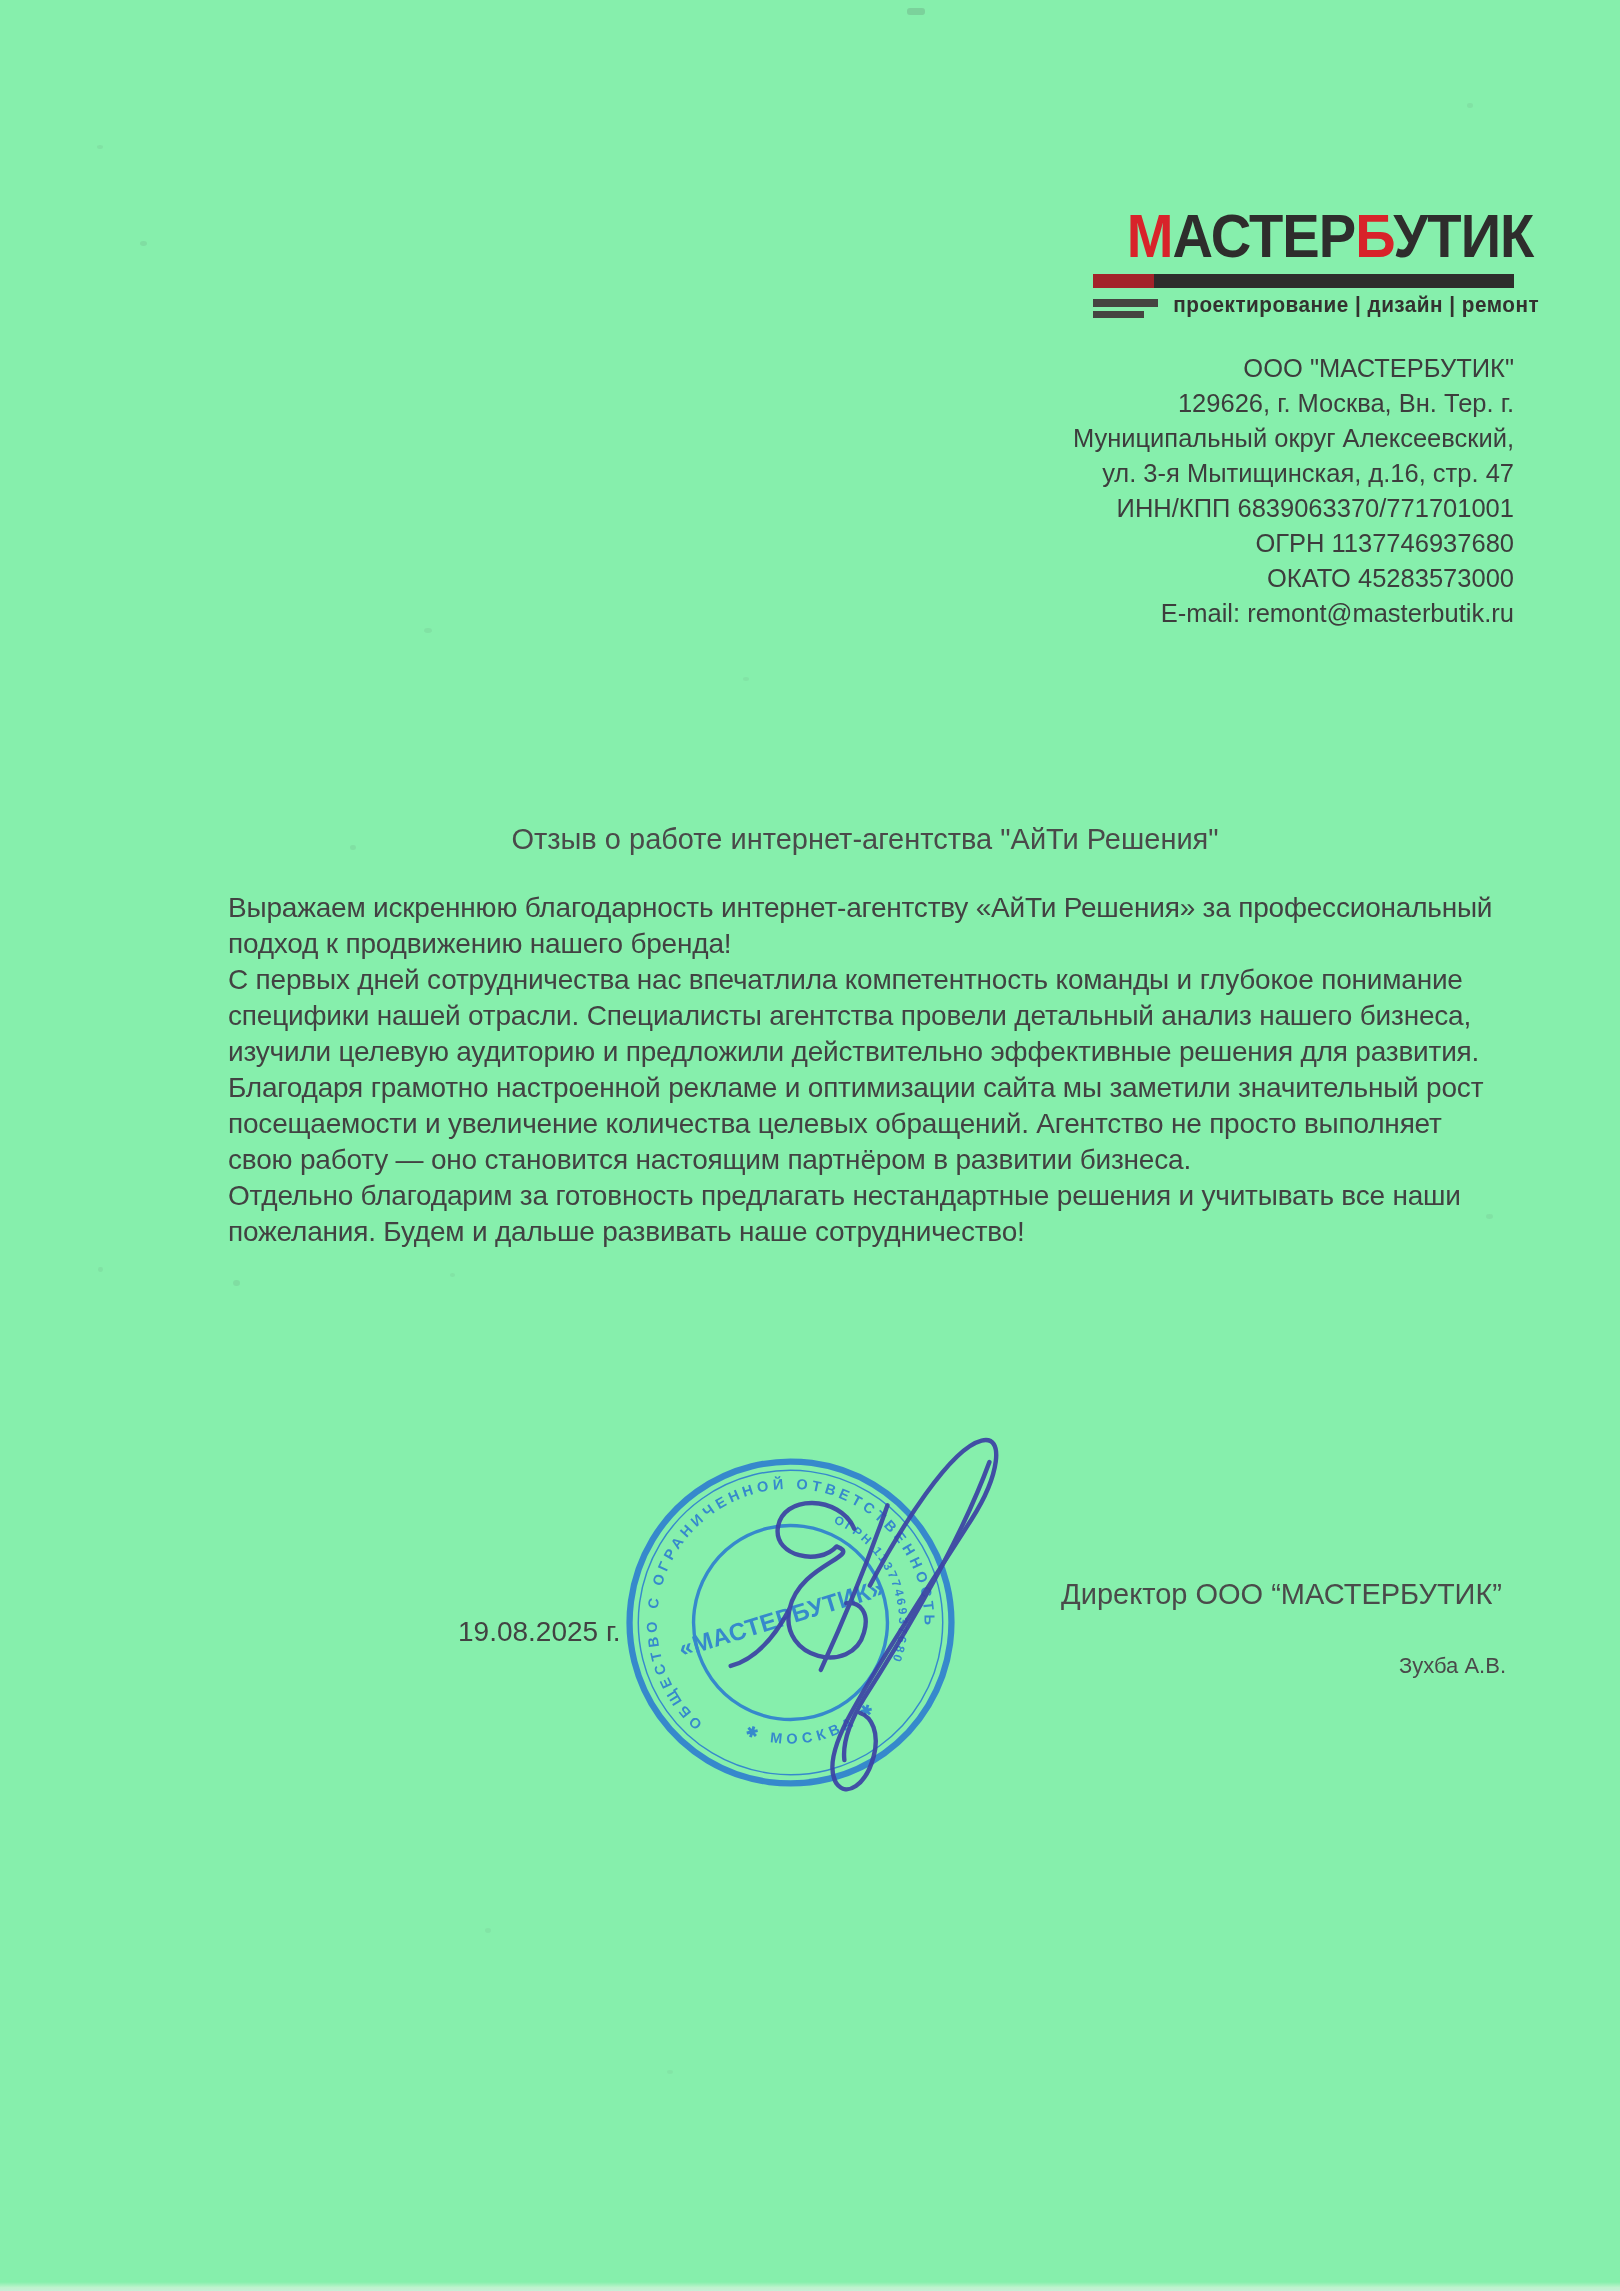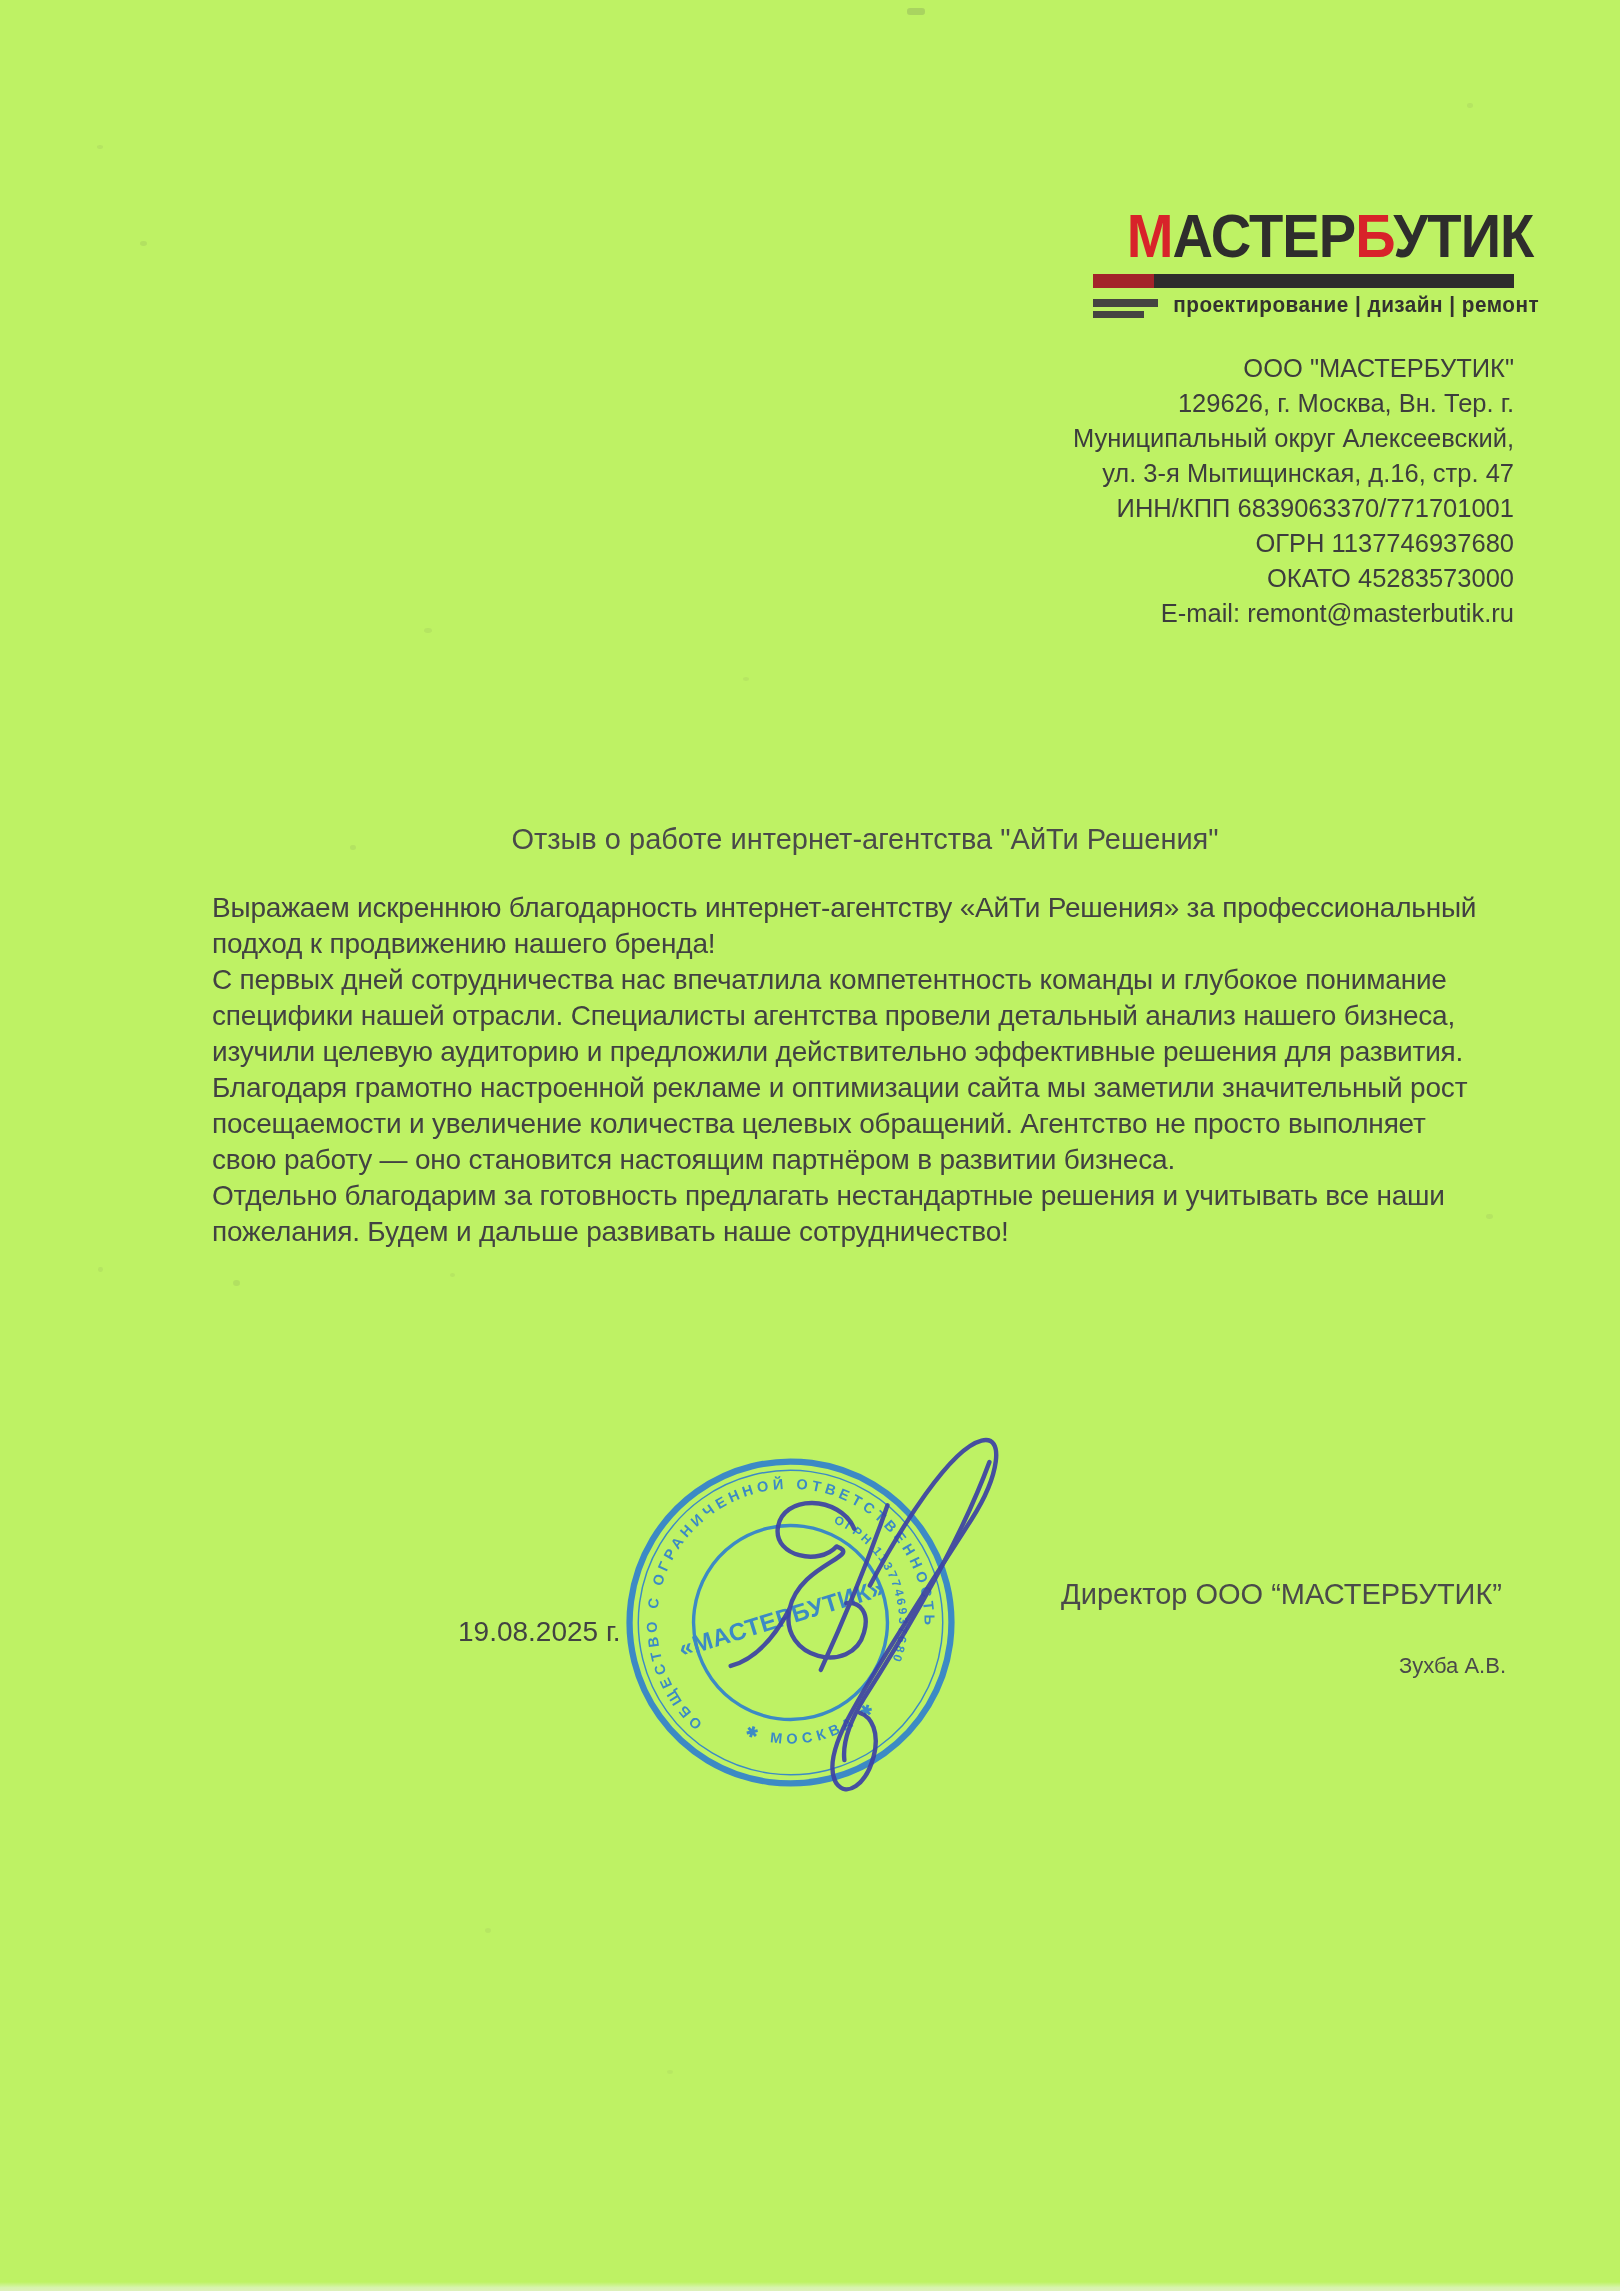--- a/index.html
+++ b/index.html
@@ -1,19 +1,19 @@
 <!DOCTYPE html>
 <html><head>
 <meta charset="utf-8">
 <style>
   html,body{margin:0;padding:0;background:#ffffff;}
   .page{
     position:relative;
     width:1620px;height:2292px;
-    background:#bef264;
+    background:#86efac;
     font-family:"Liberation Sans", sans-serif;
     overflow:hidden;
   }
   
   .logo{position:absolute;top:206px;right:106px;width:421px;text-align:right;}
   .brand{
     font-size:61px;font-weight:bold;line-height:1.0;color:#2e2d2c;
     letter-spacing:-1px;white-space:nowrap;
     transform:scaleX(0.92);transform-origin:right center;
   }
@@ -34,21 +34,21 @@
     position:absolute;top:351px;right:106px;text-align:right;
     font-size:25.5px;line-height:35px;color:#3d3d3d;
   }
   
   .doc-title{
     position:absolute;left:228px;top:823px;width:1274px;text-align:center;
     font-size:29px;color:#4a4a4a;
   }
   
   .body-text{
-    position:absolute;left:212px;top:890px;width:1274px;
+    position:absolute;left:228px;top:890px;width:1274px;
     font-size:28px;line-height:36px;color:#424242;letter-spacing:-0.2px;
   }
   .body-text p{margin:0;}
   
   .sign-date{position:absolute;left:458px;top:1616px;font-size:28px;color:#424242;}
   .sign-director{position:absolute;right:118px;top:1578px;font-size:29px;color:#4a4a4a;}
   .sign-name{position:absolute;right:114px;top:1653px;font-size:22px;color:#4a4a4a;}
   
   .stamp-svg{position:absolute;left:616px;top:1448px;width:349px;height:349px;opacity:0.9;}
   .signature-svg{position:absolute;left:617px;top:1419px;width:392px;height:392px;}

